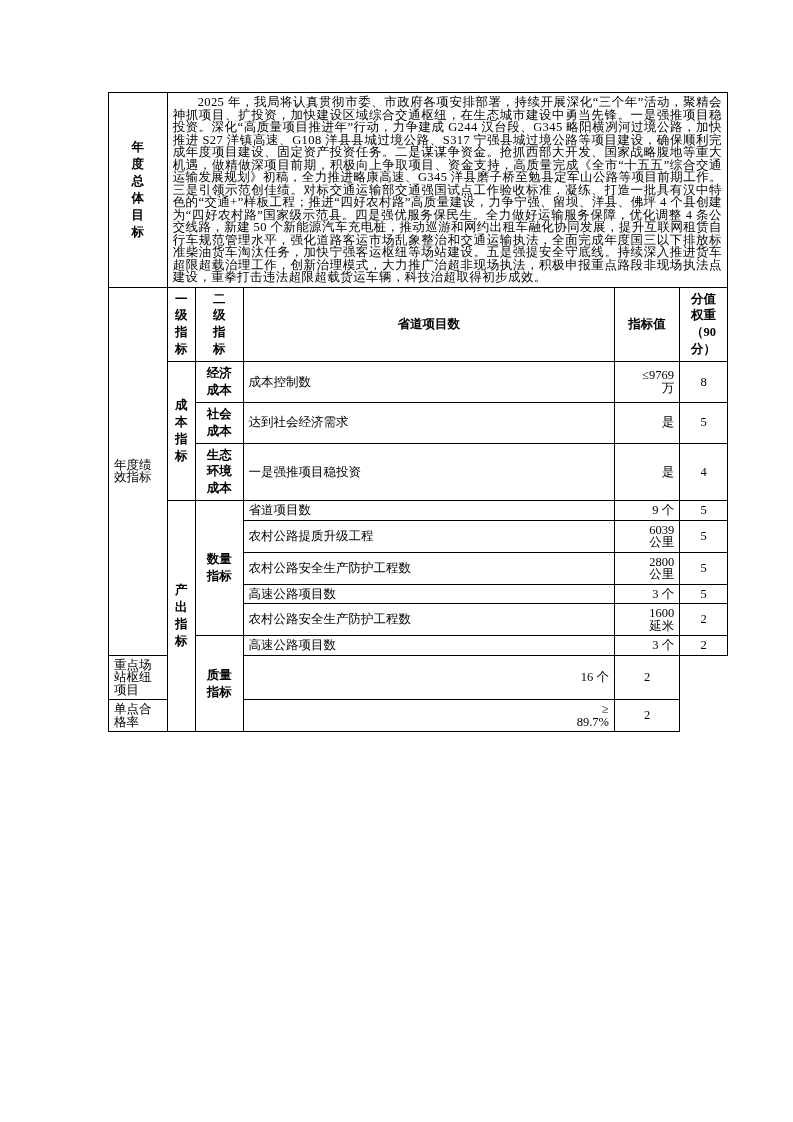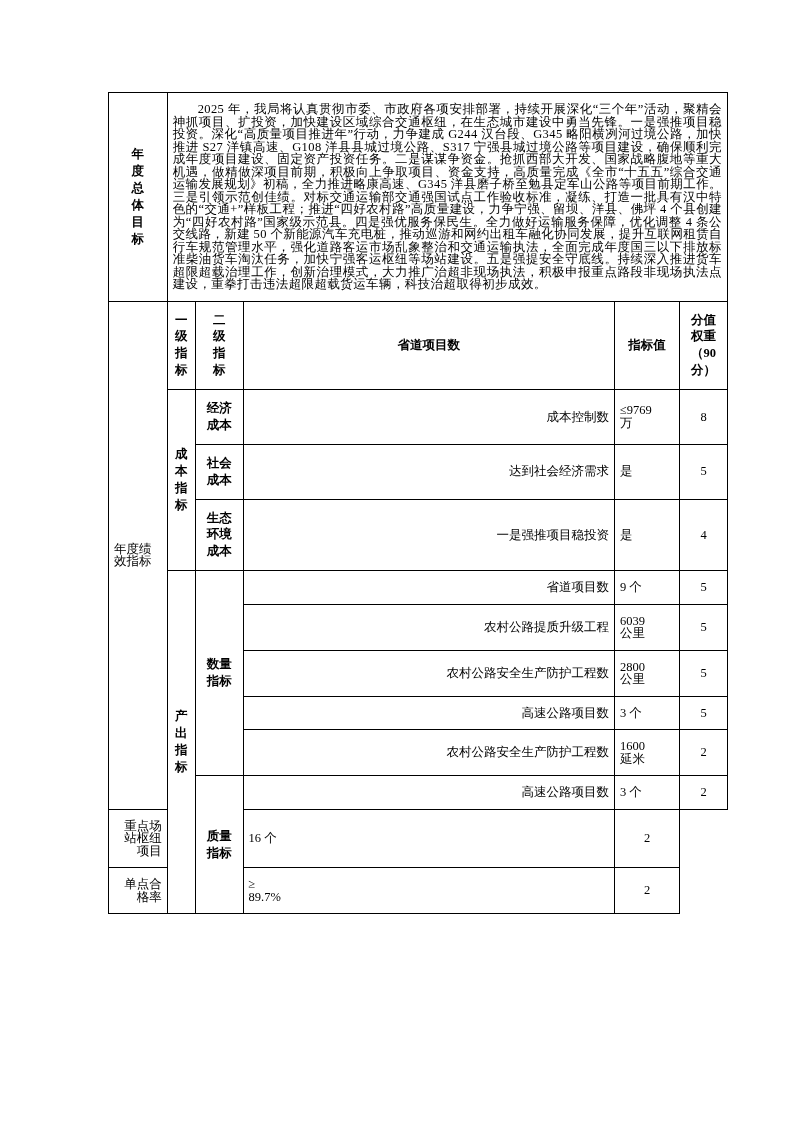--- a/index.html
+++ b/index.html
@@ -21,21 +21,21 @@
     padding: 92px 66px 0 108px;
   }
   table.doc {
     border-collapse: collapse;
     width: 620px;
     table-layout: fixed;
   }
   table.doc td {
     border: 1px solid #000000;
     vertical-align: middle;
-    padding: 10px 5px;
+    padding: 3px 5px;
     font-size: 12.5px;
     line-height: 1.0;
   }
   
   .vlabel {
     text-align: center;
     font-weight: bold;
     letter-spacing: 0;
   }
   .vstack {
@@ -63,35 +63,35 @@
     margin: 0;
     text-indent: 2em;
   }
   .hdr {
     text-align: center;
     font-weight: bold;
     font-size: 13px;
     line-height: 1.35;
   }
   .hdr .vstack { font-size: 12.5px; }
-  .cell-left { text-align: right; padding-left: 6px; }
+  .cell-left { text-align: left; padding-left: 6px; }
   .perf-label {
     width: 74px;
     text-align: left;
     font-size: 13px;
   }
   .lvl1 {
     width: 26px;
     text-align: center;
   }
   .lvl2 {
     width: 44px;
     text-align: center;
   }
-  .col-val { width: 56px; text-align: left; }
+  .col-val { width: 56px; text-align: right; }
   .col-score { width: 42px; text-align: center; }
   .small-line { line-height: 1.25; }
 </style>
 </head>
 <body>
 
 <div class="page">
   <table class="doc">
     <colgroup>
       <col style="width:54px">

